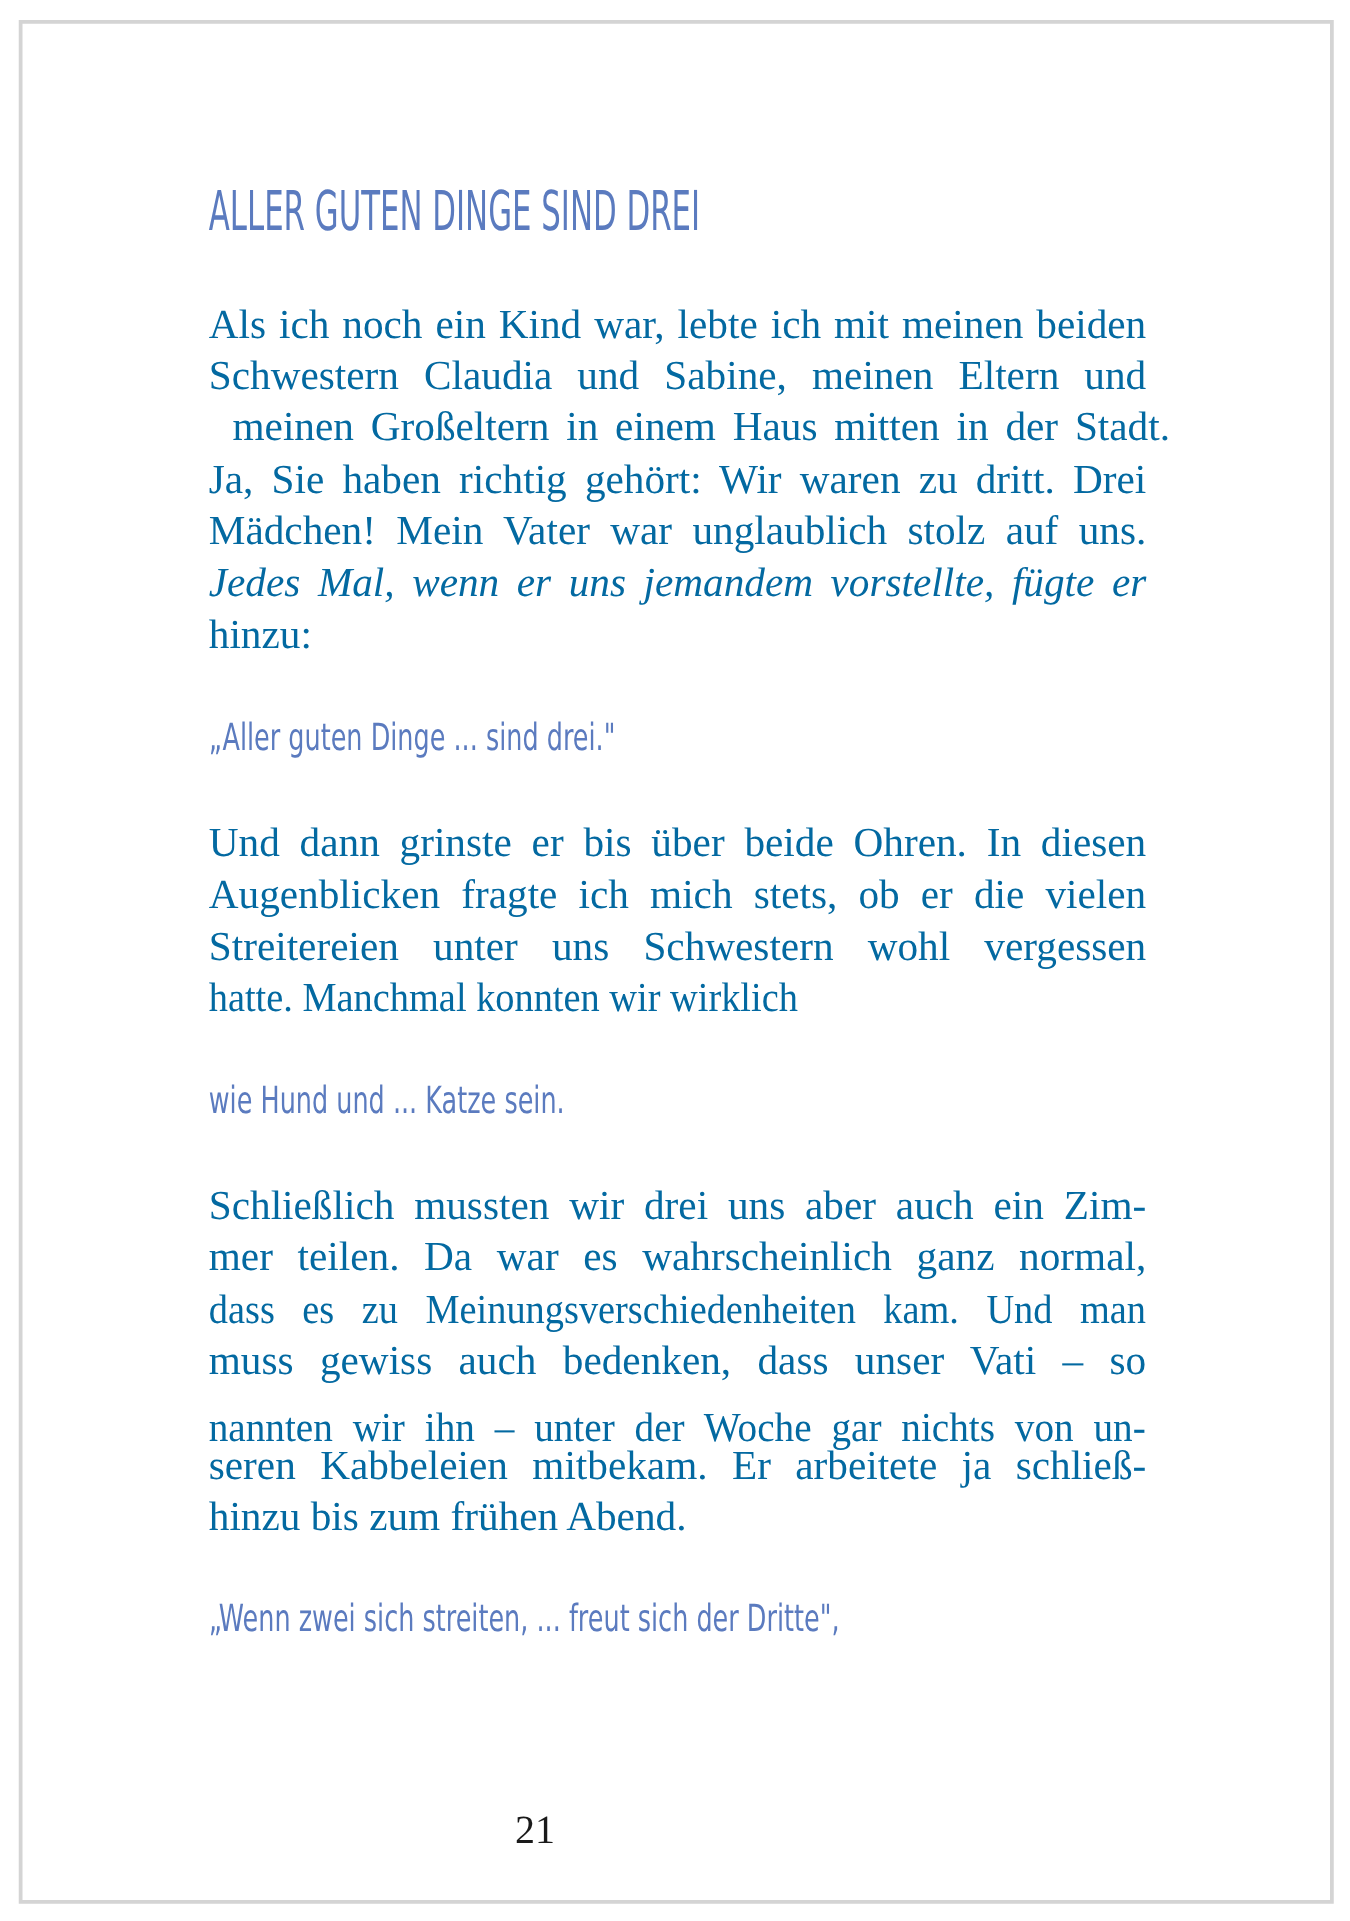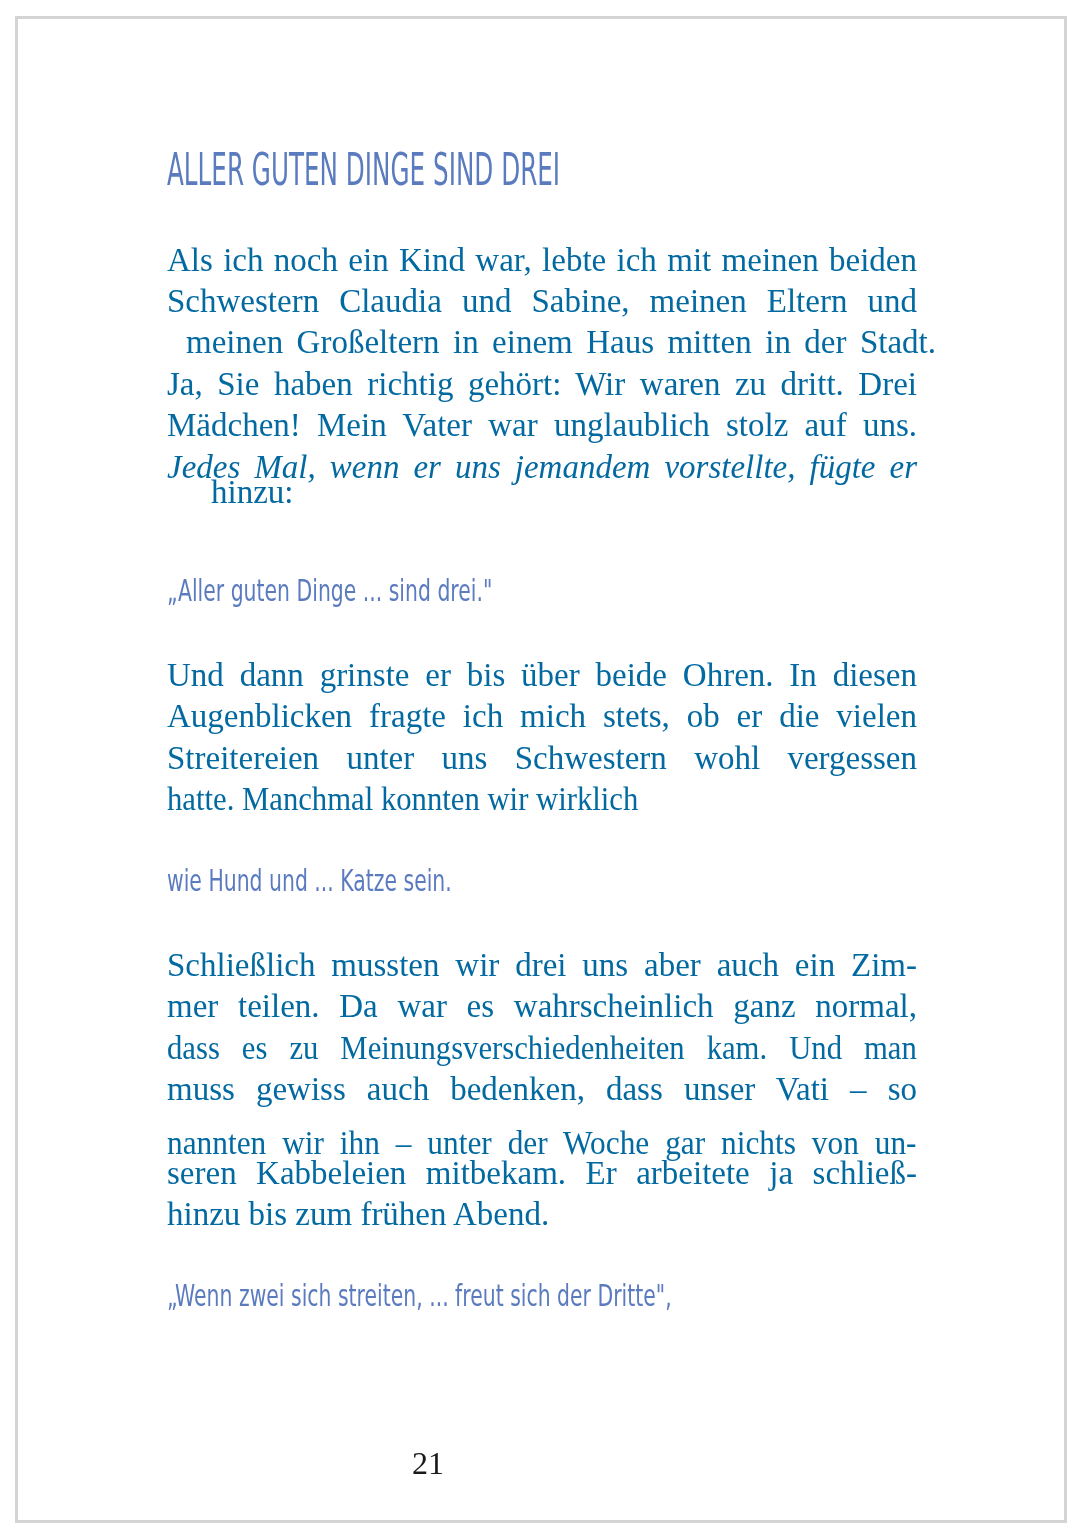--- a/index.html
+++ b/index.html
@@ -106,21 +106,21 @@
     </div>
   <div class="line justify" style="top:364px;">
       <span class="inner">Ja, Sie haben richtig gehört: Wir waren zu dritt. Drei</span>
     </div>
   <div class="line justify" style="top:405px;">
       <span class="inner">Mädchen! Mein Vater war unglaublich stolz auf uns.</span>
     </div>
   <div class="line justify" style="top:447px;font-style:italic;">
       <span class="inner">Jedes Mal, wenn er uns jemandem vorstellte, fügte er</span>
     </div>
-  <div class="line" style="top:472px;margin-left:44px;"><span class="inner">hinzu:</span></div>
+  <div class="line" style="top:488px;"><span class="inner">hinzu:</span></div>
 </div>
 
 <div class="quote" style="top:571px;">„Aller guten Dinge ... sind drei."</div>
 
 <div>
   <div class="line justify" style="top:655px;">
       <span class="inner">Und dann grinste er bis über beide Ohren. In diesen</span>
     </div>
   <div class="line justify" style="top:696px;">
       <span class="inner">Augenblicken fragte ich mich stets, ob er die vielen</span>

